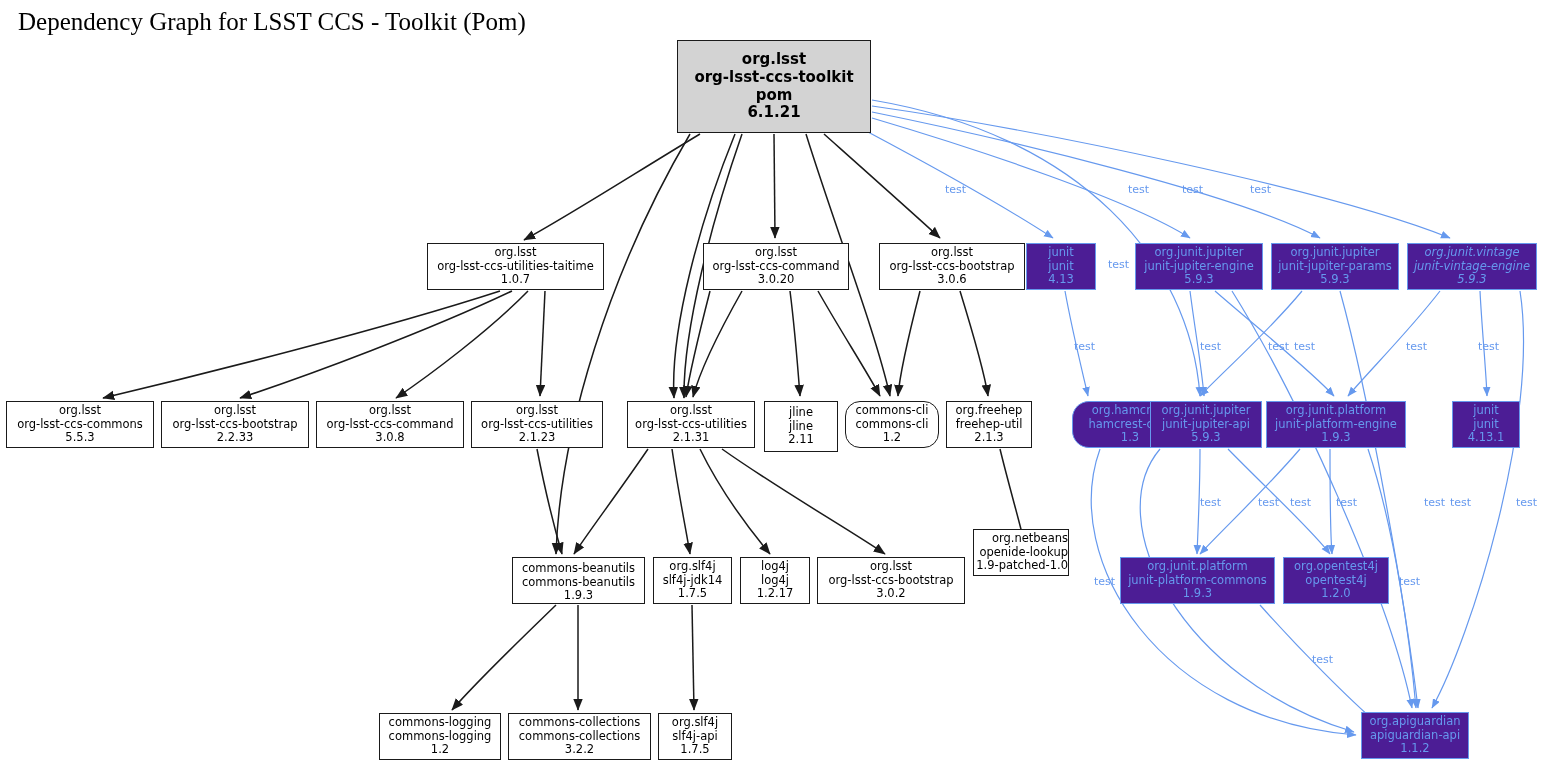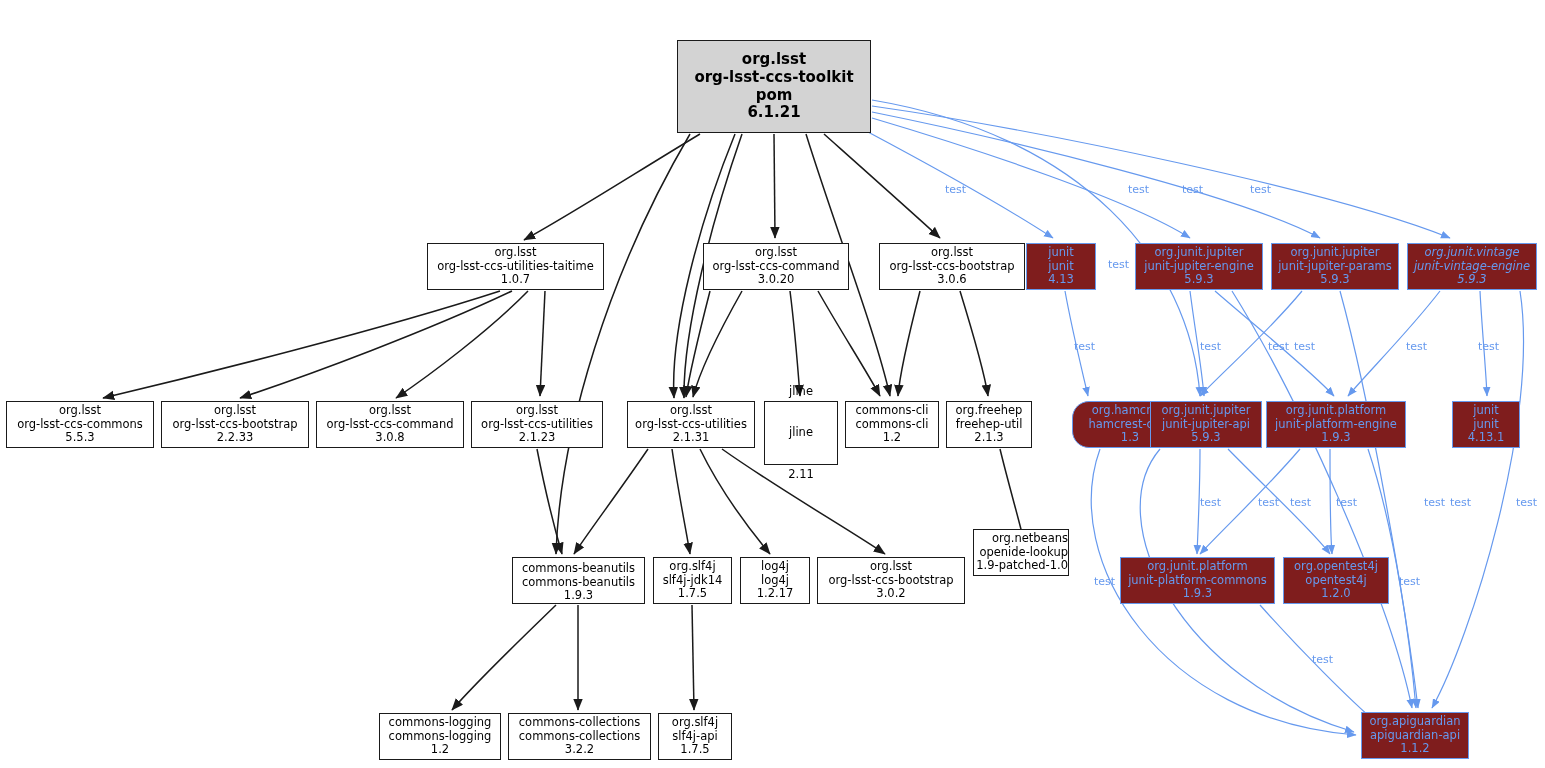--- a/index.html
+++ b/index.html
@@ -6,29 +6,30 @@
   #canvas{position:relative;width:1545px;height:768px;overflow:hidden;background:#fff;
           font-family:"DejaVu Sans",sans-serif;}
   #graph-title{position:absolute;left:18px;top:8px;font-family:"Liberation Serif","DejaVu Serif",serif;
                font-size:25px;color:#000;white-space:nowrap;}
   svg#edges{position:absolute;left:0;top:0;width:1545px;height:768px;}
   .node{position:absolute;box-sizing:border-box;display:flex;flex-direction:column;
         align-items:center;justify-content:center;text-align:center;line-height:1.18;}
   .node .ln{display:block;white-space:nowrap;}
   .compile{border:1.6px solid #1a1a1a;background:#ffffff;color:#000;font-size:11.5px;}
   .root{border:1.6px solid #1a1a1a;background:#d3d3d3;color:#000;font-weight:bold;font-size:15px;}
-  .test{border:1.4px solid #6699ee;background:#7f1d1d;color:#6699ee;font-size:11.5px;}
+  .test{border:1.4px solid #6699ee;background:#4c1d95;color:#6699ee;font-size:11.5px;}
   .elabel{position:absolute;font-size:11px;color:#6699ee;white-space:nowrap;
           font-family:"DejaVu Sans",sans-serif;}
 </style>
 </head>
 <body>
 
 <div id="canvas">
 
+  <div id="graph-title">Dependency Graph for LSST CCS - Toolkit (Pom)</div>
 
   <svg id="edges" xmlns="http://www.w3.org/2000/svg">
     <defs>
       <marker id="ah-compile" markerWidth="9" markerHeight="9" refX="7.5" refY="3.2" orient="auto" markerUnits="strokeWidth">
         <path d="M0,0 L8,3.2 L0,6.4 z" fill="#1a1a1a"></path>
       </marker>
       <marker id="ah-test" markerWidth="9" markerHeight="9" refX="7.5" refY="3.2" orient="auto" markerUnits="strokeWidth">
         <path d="M0,0 L8,3.2 L0,6.4 z" fill="#6699ee"></path>
       </marker>
     </defs>
@@ -144,26 +145,26 @@
       <div class="node compile" style="left: 471px; top: 401px; width: 132px; height: 47px;">
         <span class="ln">org.lsst</span>
         <span class="ln">org-lsst-ccs-utilities</span>
         <span class="ln">2.1.23</span>
       </div>
       <div class="node compile" style="left: 627px; top: 401px; width: 128px; height: 47px;">
         <span class="ln">org.lsst</span>
         <span class="ln">org-lsst-ccs-utilities</span>
         <span class="ln">2.1.31</span>
       </div>
-      <div class="node compile" style="left: 764px; top: 401px; width: 74px; height: 64px; gap: 28px;">
+      <div class="node compile" style="left: 764px; top: 401px; width: 74px; height: 51px;">
         <span class="ln">jline</span>
         <span class="ln">jline</span>
         <span class="ln">2.11</span>
       </div>
-      <div class="node compile" style="left: 845px; top: 401px; width: 94px; height: 47px;">
+      <div class="node compile" style="left: 845px; top: 401px; width: 94px; height: 47px; border-radius: 15px;">
         <span class="ln">commons-cli</span>
         <span class="ln">commons-cli</span>
         <span class="ln">1.2</span>
       </div>
       <div class="node compile" style="left: 946px; top: 401px; width: 86px; height: 47px;">
         <span class="ln">org.freehep</span>
         <span class="ln">freehep-util</span>
         <span class="ln">2.1.3</span>
       </div>
       <div class="node test" style="left: 1072px; top: 401px; width: 116px; height: 47px; border-radius: 17px;">

